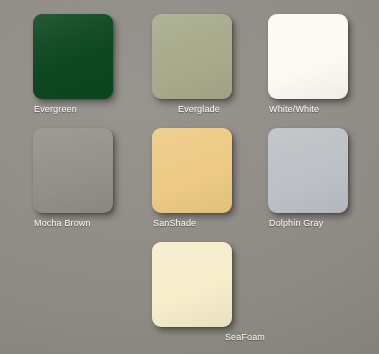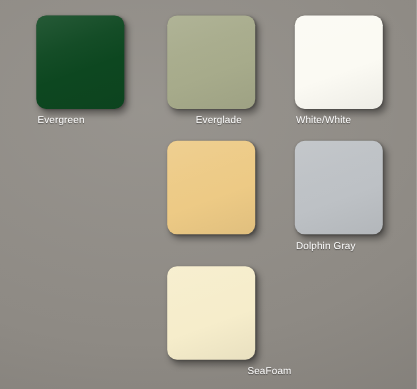--- a/index.html
+++ b/index.html
@@ -120,25 +120,32 @@
       <div class="swatch-label" style="color: rgb(255, 255, 255); padding-left: 25px;">Everglade</div>
     </div>
 
     <div class="swatch-cell col-2 row-0">
       <div class="swatch-chip" style="background-color: rgb(251, 250, 243);">
         <div class="sheen"></div>
       </div>
       <div class="swatch-label" style="color: rgb(255, 255, 255);">White/White</div>
     </div>
 
+    <div class="swatch-cell col-0 row-1">
+      <div class="swatch-chip">
+        <div class="sheen"></div>
+      </div>
+      <div class="swatch-label" style="color: rgb(255, 255, 255);">Mocha Brown</div>
+    </div>
 
     <div class="swatch-cell col-1 row-1">
       <div class="swatch-chip" style="background-color: rgb(237, 202, 133);">
         <div class="sheen"></div>
       </div>
+      <div class="swatch-label" style="color: rgb(255, 255, 255);">SanShade</div>
     </div>
 
     <div class="swatch-cell col-2 row-1">
       <div class="swatch-chip" style="background-color: rgb(189, 193, 197);">
         <div class="sheen"></div>
       </div>
       <div class="swatch-label" style="color: rgb(255, 255, 255);">Dolphin Gray</div>
     </div>
 
 

